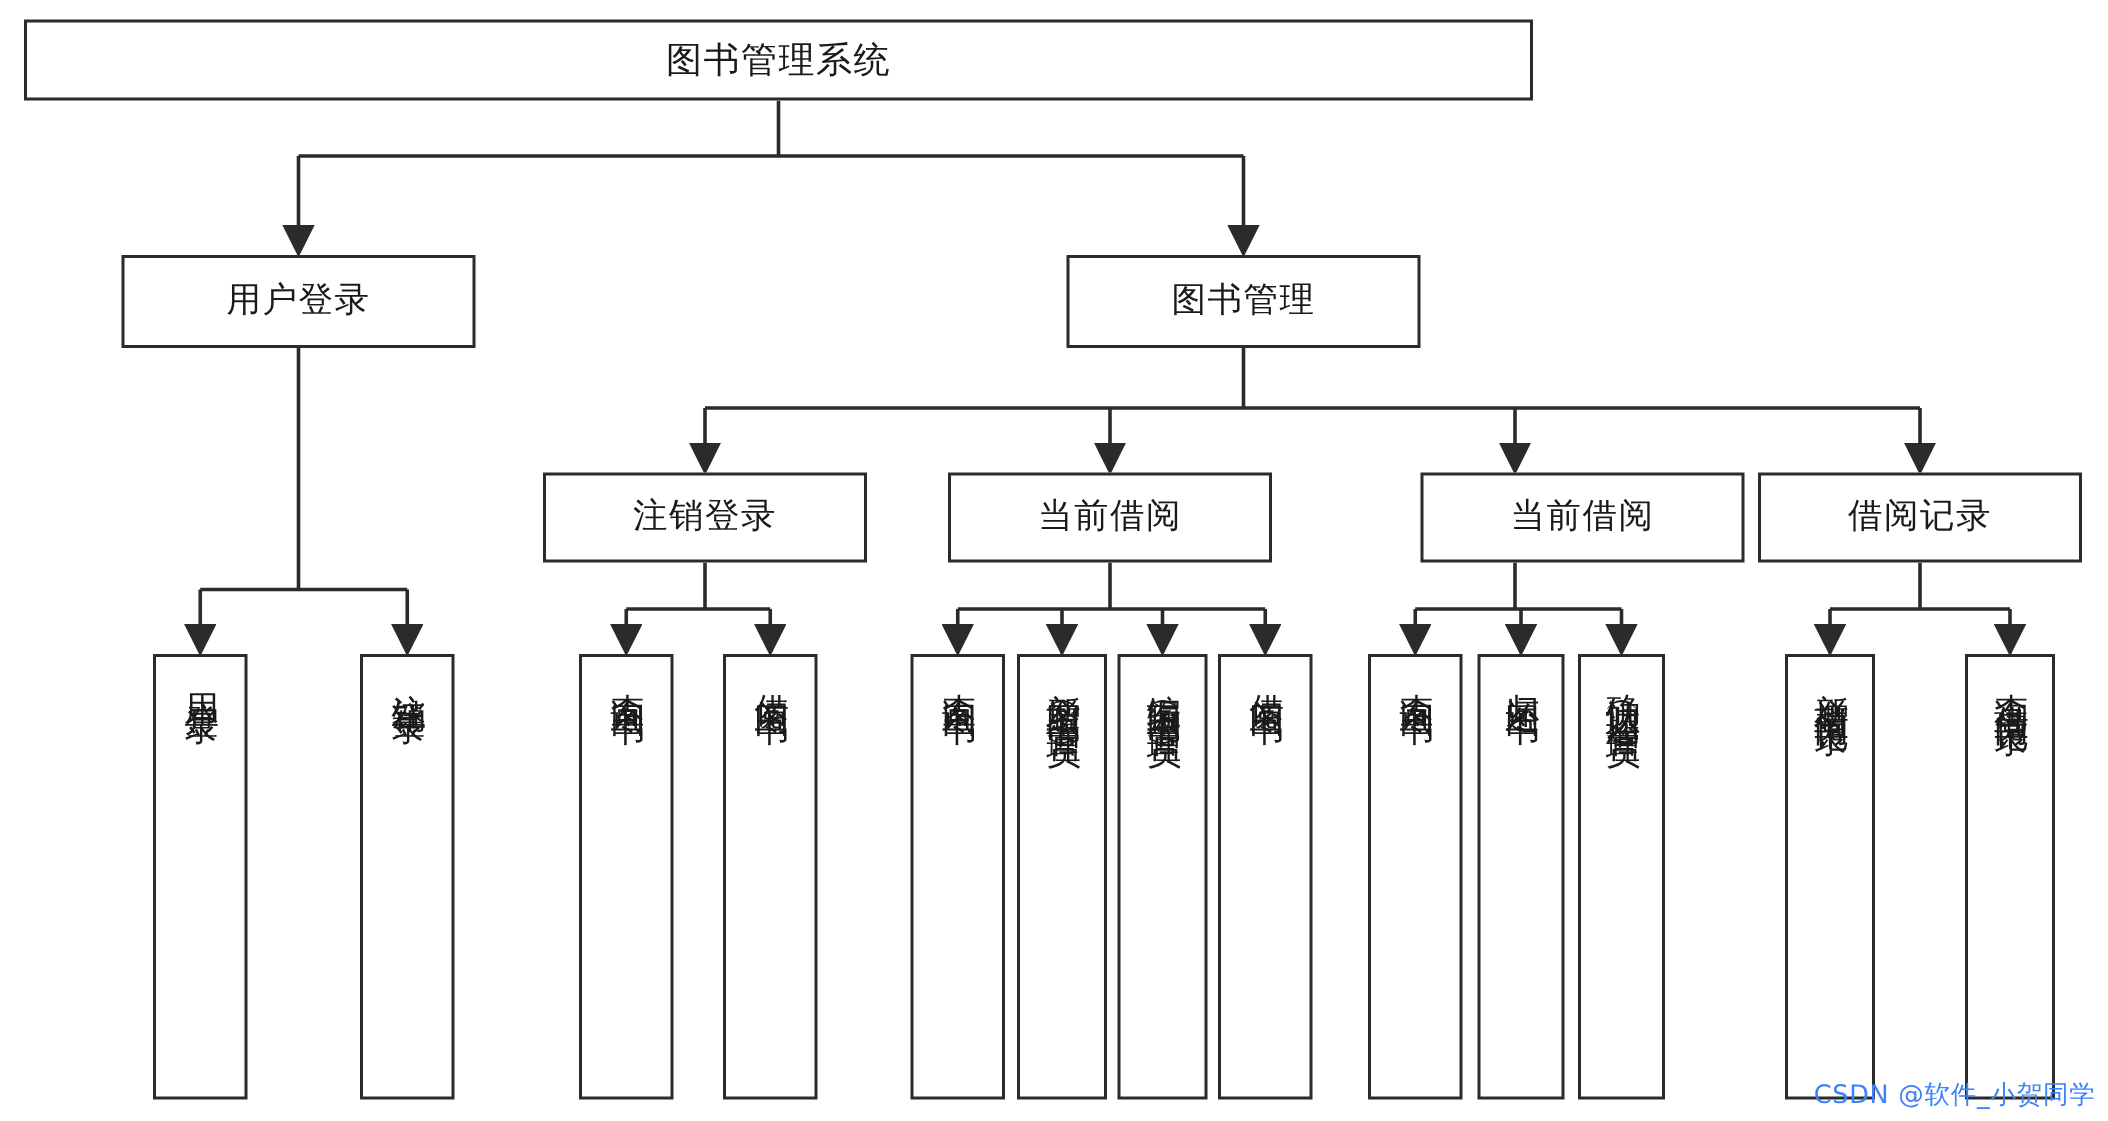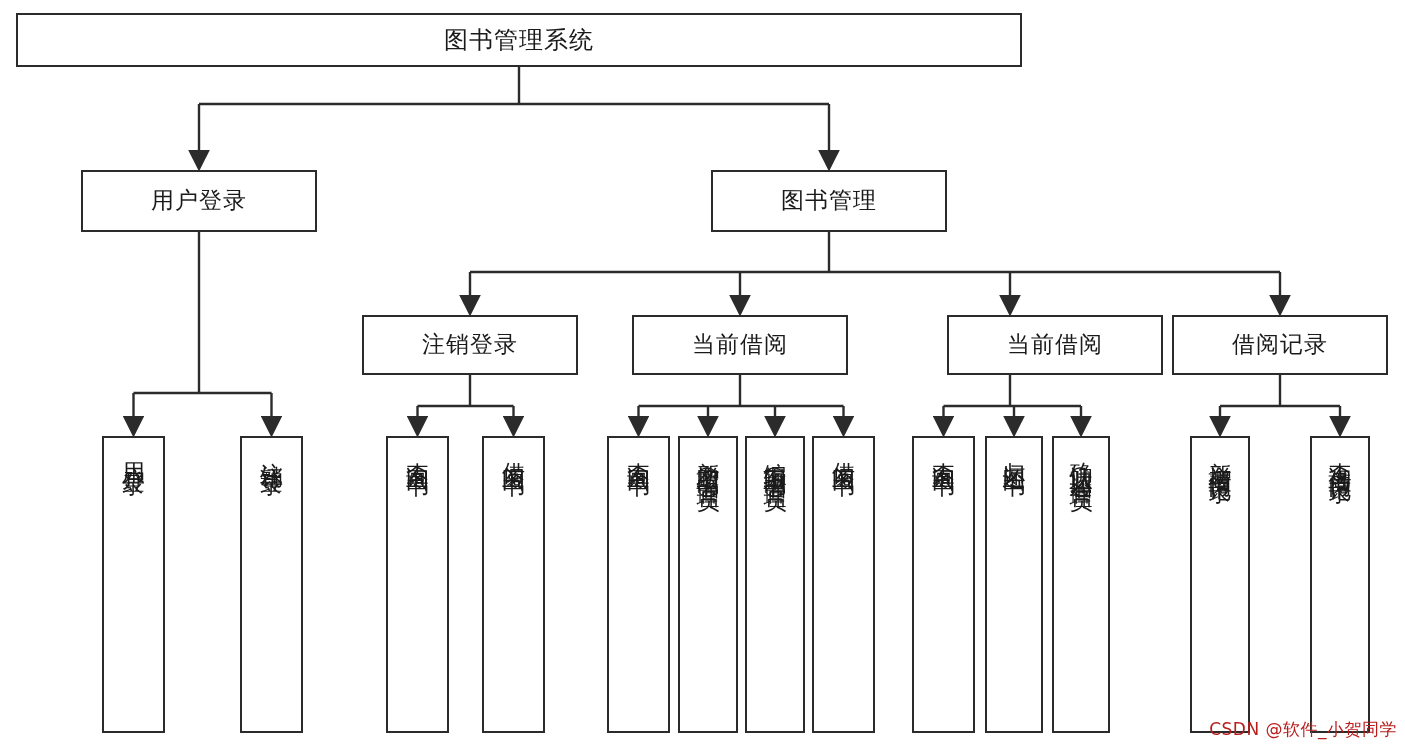--- a/index.html
+++ b/index.html
@@ -64,21 +64,21 @@
     font-size: 23px;
     letter-spacing: 4px;
     line-height: 1;
     white-space: nowrap;
   }
   #watermark {
     position: absolute;
     right: 8px;
     bottom: 6px;
     font-size: 17px;
-    color: #b91c1c;
+    color: #3b82f6;
     letter-spacing: 0.5px;
     user-select: none;
   }
 </style>
 </head>
 <body>
 
 <div id="canvas">
   <svg id="edges" viewBox="0 0 1405 747">
     <defs>

